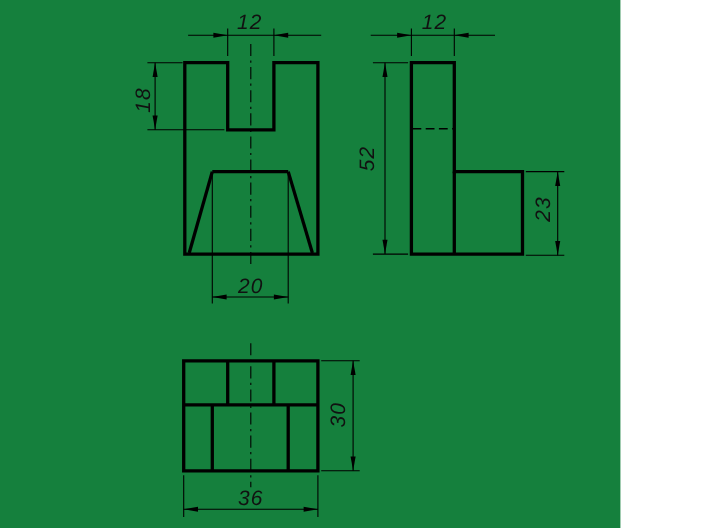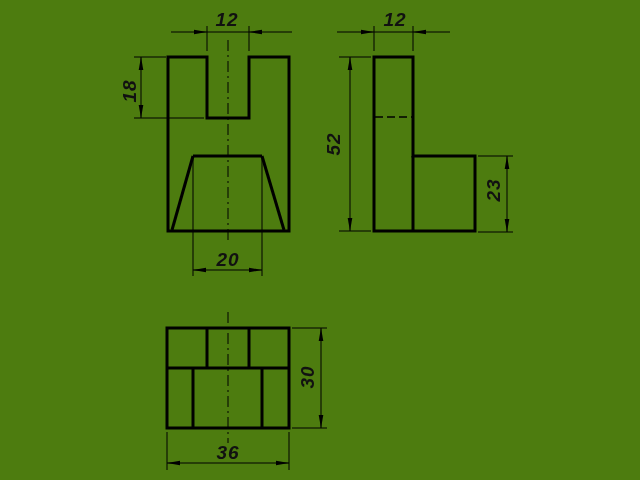--- a/index.html
+++ b/index.html
@@ -2,21 +2,21 @@
 <html><head>
 <meta charset="utf-8">
 <style>
   html, body { margin:0; padding:0; }
   body {
     width:640px; height:480px;
     background:#ffffff;
     font-family:"Liberation Sans", sans-serif;
     overflow:hidden;
   }
-  .canvas-wrap { position:relative; width:640px; height:480px; background:#4d7c0f;font-weight:bold; }
+  .canvas-wrap { position:relative; width:564px; height:480px; background:#15803d; }
   svg { display:block; }
   .thick  { stroke:#000000; stroke-width:3; fill:none; stroke-linejoin:miter; }
   .thin   { stroke:#000000; stroke-width:1; fill:none; }
   .center-line { stroke:#000000; stroke-width:1; fill:none; stroke-dasharray:11 4 2 4; }
   .hidden-edge { stroke:#000000; stroke-width:1.5; fill:none; stroke-dasharray:8 4; }
   .arrow  { fill:#000000; stroke:none; }
   .dim-text {
     font-family:"Liberation Sans", sans-serif;
     font-style:italic;
     font-size:19px;

